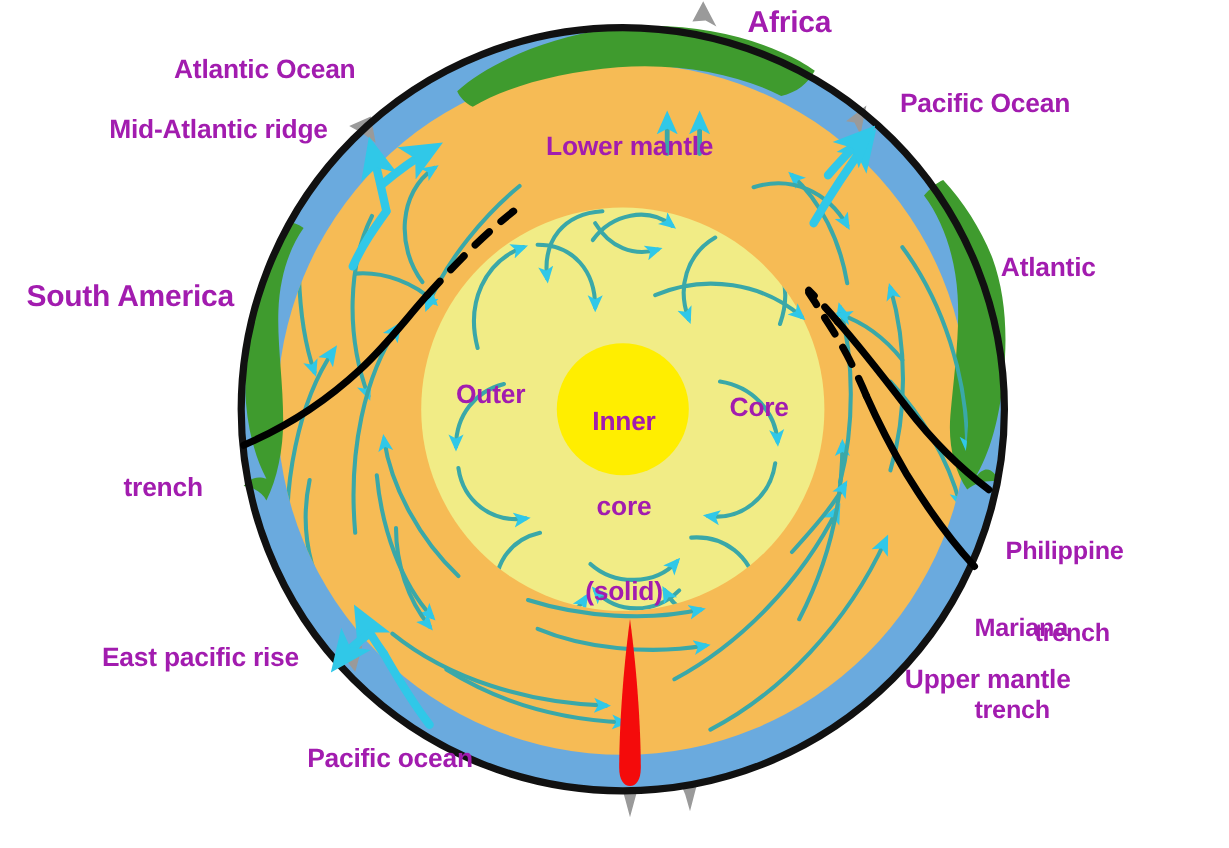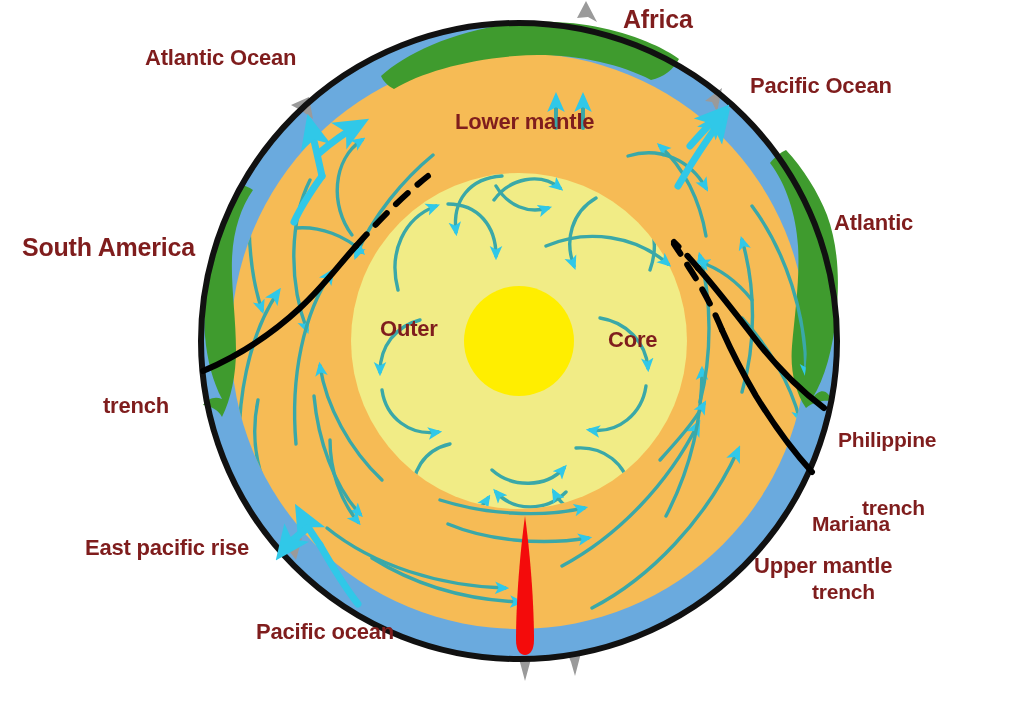--- a/index.html
+++ b/index.html
@@ -25,21 +25,21 @@
     left: 0;
     top: 0;
     width: 1024px;
     height: 707px;
     display: block;
   }
   .diagram-label {
     position: absolute;
     font-family: "Liberation Sans", sans-serif;
     font-weight: bold;
-    color: #7f1d1d;
+    color: #a21caf;
     white-space: pre;
     line-height: 1.08;
     letter-spacing: -0.2px;
   }
   .lbl-lg   { font-size: 25px; }
   .lbl-md   { font-size: 22px; }
   .lbl-sm   { font-size: 21px; }
   .lbl-core { font-size: 22px; text-align: center; }
   .center-label { text-align: center; }
 </style>
@@ -226,39 +226,45 @@
                C 520 655, 516 650, 516 640
                C 516 608, 519 560, 525 516 Z"></path>
     </g>
 
   </svg>
 
   <div class="diagram-label lbl-lg" style="left:623px; top:6px;">Africa</div>
 
   <div class="diagram-label lbl-md" style="left:145px; top:46px;">Atlantic Ocean</div>
 
+  <div class="diagram-label lbl-md" style="left:91px; top:96px;">Mid-Atlantic ridge</div>
 
   <div class="diagram-label lbl-md" style="left:750px; top:74px;">Pacific Ocean</div>
 
   <div class="diagram-label lbl-md" style="left:455px; top:110px;">Lower mantle</div>
 
   <div class="diagram-label lbl-md" style="left:834px; top:211px;">Atlantic</div>
 
   <div class="diagram-label lbl-lg" style="left:22px; top:234px;">South America</div>
 
   <div class="diagram-label lbl-md" style="left:380px; top:317px;">Outer</div>
 
+  <div class="diagram-label lbl-core center-label" style="left:469px; top:291px; width:102px;">
+    <div>Inner</div>
+    <div>core</div>
+    <div>(solid)</div>
+  </div>
 
   <div class="diagram-label lbl-md" style="left:608px; top:328px;">Core</div>
 
   <div class="diagram-label lbl-md center-label" style="left:50px; top:346px; width:172px;">
     <div>trench</div>
   </div>
 
-  <div class="diagram-label lbl-sm" style="left:838px; top:384px;">
+  <div class="diagram-label lbl-sm" style="left:838px; top:404px;">
     <div>Philippine</div>
     <div style="padding-left:24px;">trench</div>
   </div>
 
   <div class="diagram-label lbl-sm" style="left:812px; top:468px;">
     <div>Mariana</div>
     <div>trench</div>
   </div>
 
   <div class="diagram-label lbl-md" style="left:754px; top:554px;">Upper mantle</div>

